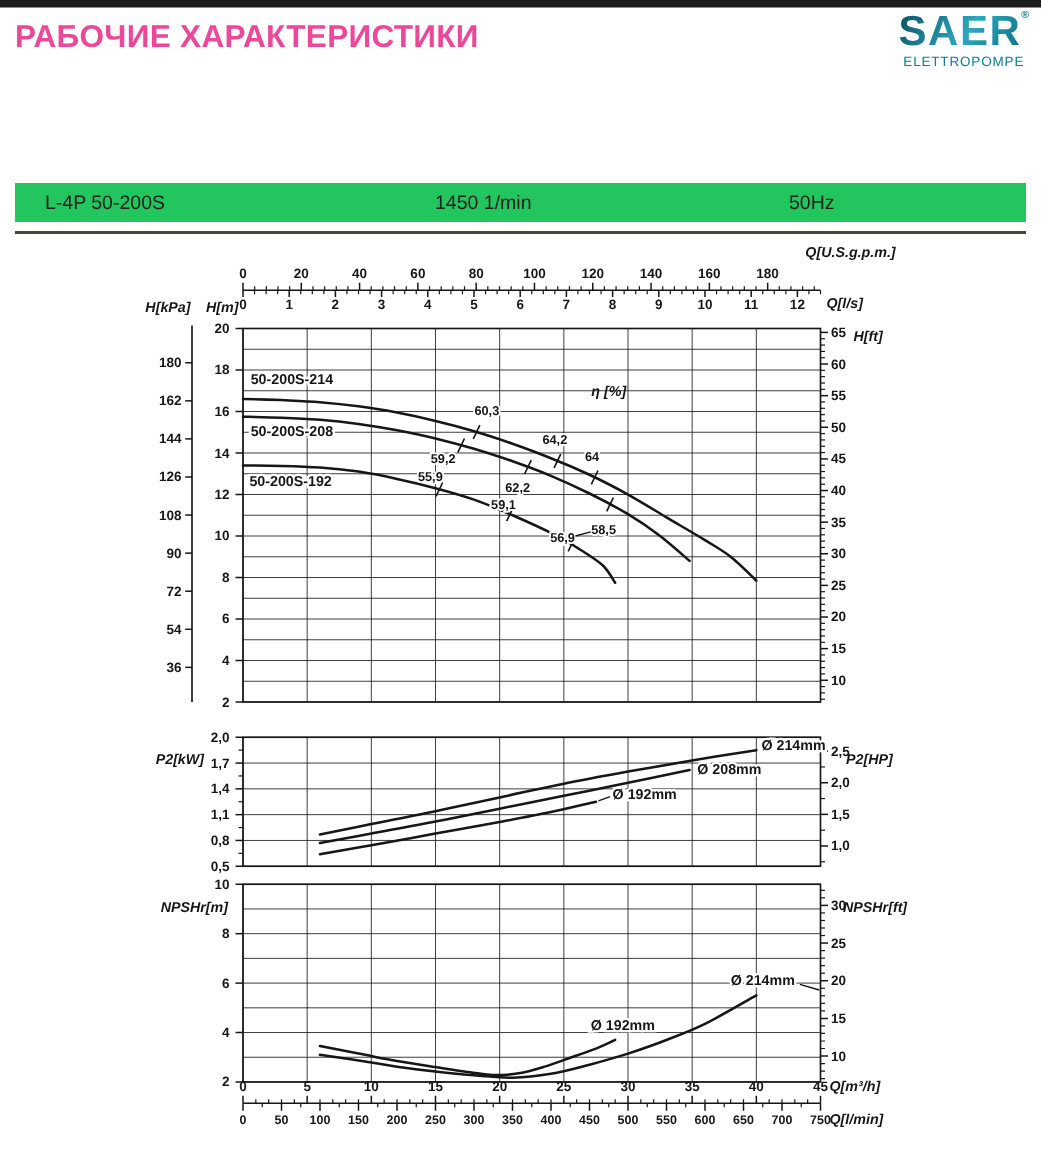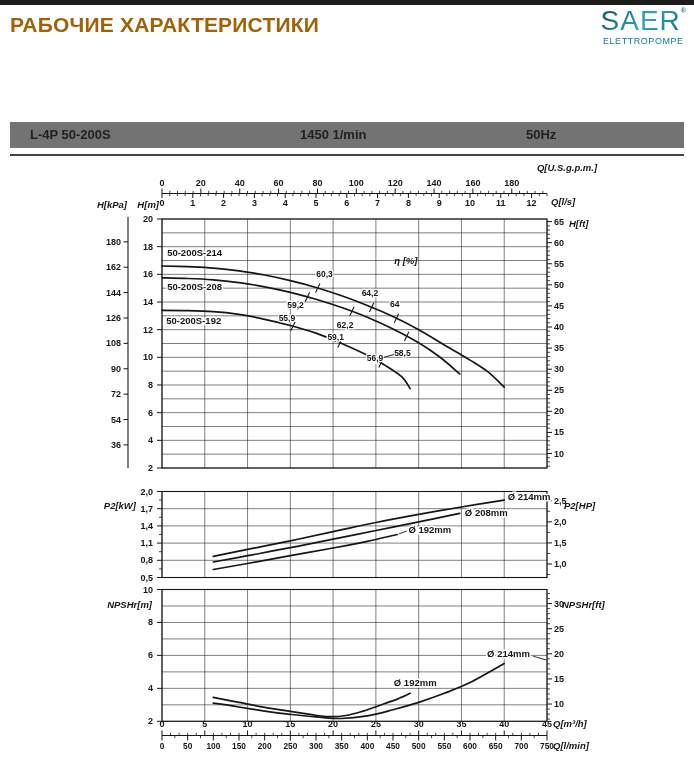--- a/index.html
+++ b/index.html
@@ -1,26 +1,26 @@
 <!DOCTYPE html>
 <html><head>
 <meta charset="utf-8">
 <style>
   html,body{margin:0;padding:0}
   body{width:694px;height:769px;background:#ffffff;font-family:"Liberation Sans",sans-serif;position:relative;overflow:hidden}
   .top-bar{position:absolute;top:0;left:0;width:694px;height:5px;background:#1c1c1c}
-  .title{position:absolute;left:10px;top:13px;font-size:21px;font-weight:bold;color:#a16207;letter-spacing:.2px;white-space:nowrap}
+  .title{position:absolute;left:10px;top:13px;font-size:21px;font-weight:bold;color:#ec4899;letter-spacing:.2px;white-space:nowrap}
   .logo{position:absolute;right:8px;top:7px;text-align:center;line-height:1}
-  .logo-brand{font-size:28px;font-weight:normal;letter-spacing:1px;background:linear-gradient(125deg,#084f62,#2ea8bd 55%,#0c7085);-webkit-background-clip:text;background-clip:text;color:transparent;display:inline-block}
+  .logo-brand{font-size:28px;font-weight:bold;letter-spacing:1px;background:linear-gradient(125deg,#084f62,#2ea8bd 55%,#0c7085);-webkit-background-clip:text;background-clip:text;color:transparent;display:inline-block}
   .logo-reg{font-size:7px;vertical-align:top;color:#0e7c92;font-weight:bold}
   .logo-sub{font-size:9px;font-weight:normal;color:#0e7c92;letter-spacing:.55px;margin-top:2px}
-  .model-bar{position:absolute;left:10px;top:122px;width:674px;height:26px;background:#737373;font-weight:bold;font-size:13px;color:#21211d}
+  .model-bar{position:absolute;left:10px;top:122px;width:674px;height:26px;background:#22c55e;font-weight:normal;font-size:13px;color:#21211d}
   .model-bar span{position:absolute;top:5px;white-space:nowrap}
   .model{left:20px}
-  .speed{left:290px}
+  .speed{left:280px}
   .freq{left:516px}
   .rule{position:absolute;left:10px;top:154px;width:674px;height:2px;background:#45453b}
   svg{position:absolute;left:0;top:0}
   svg text{font-family:"Liberation Sans",sans-serif;fill:#161616}
   .num{font-size:9px;font-weight:bold}
   .small{font-size:8.3px;font-weight:bold}
   .unit{font-size:9.5px;font-weight:bold;font-style:italic}
   .clabel{font-size:9.5px;font-weight:bold;paint-order:stroke;stroke:#ffffff;stroke-width:3px}
   .eff{font-size:8.5px;font-weight:bold;paint-order:stroke;stroke:#ffffff;stroke-width:2.5px}
 </style>

